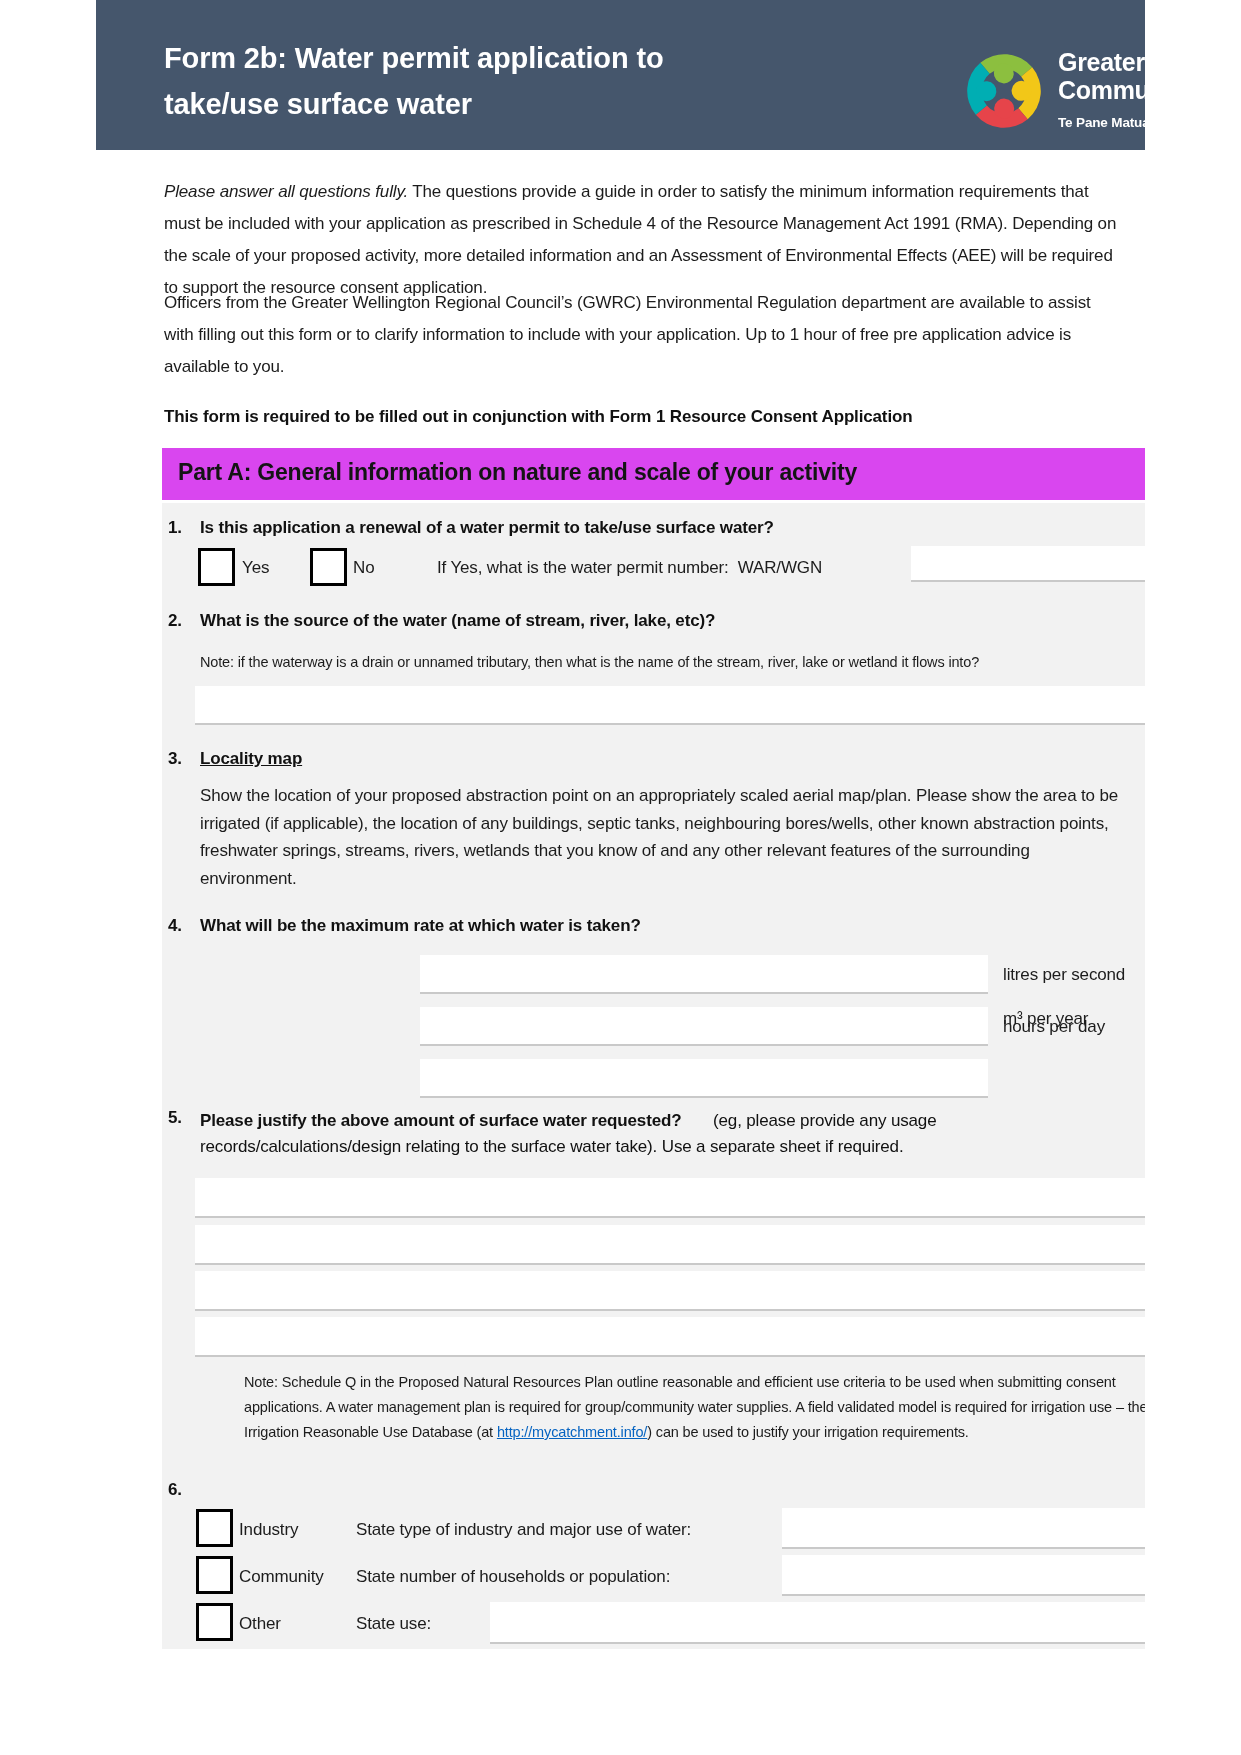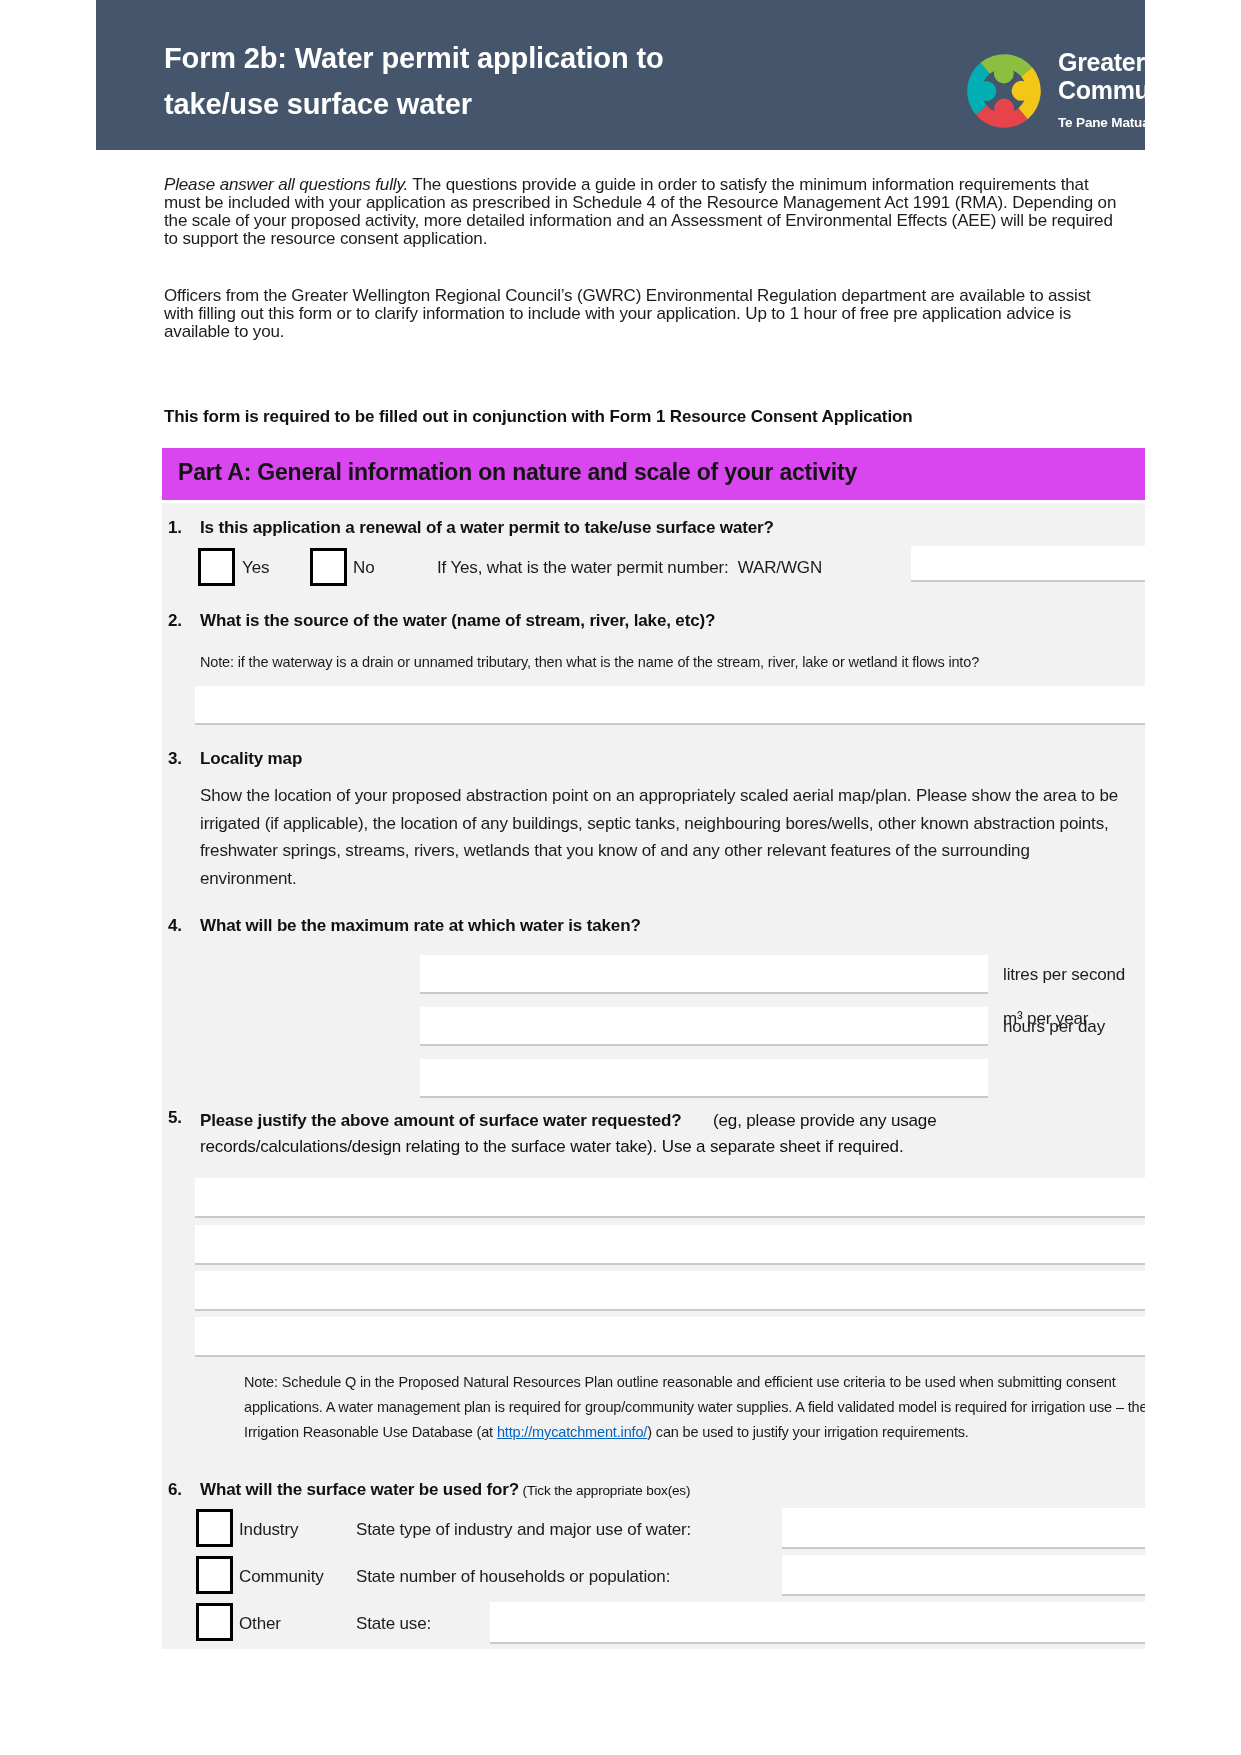--- a/index.html
+++ b/index.html
@@ -12,21 +12,21 @@
   }
 
   
   .hdr { position:absolute; left:0; top:0; width:1241px; height:150px; background:#45566C; }
   .hdr-title { position:absolute; left:68px; top:35px; color:#ffffff; font-size:29px; font-weight:bold; line-height:46px; }
   .logo-icon { position:absolute; left:868px; top:48px; width:80px; height:86px; }
   .logo-name { position:absolute; left:962px; top:48px; color:#ffffff; font-weight:bold; font-size:25px; line-height:28px; letter-spacing:-0.3px; }
   .logo-tag  { position:absolute; left:962px; top:115px; color:#ffffff; font-weight:bold; font-size:13.5px; }
 
   
-  .para { position:absolute; left:68px; font-size:17px; line-height:18px; color:#1c1c1c; }
+  .para { position:absolute; left:68px; font-size:17px; line-height:32px; color:#1c1c1c; }
   .italic { font-style:italic; }
   .req-line { position:absolute; left:68px; top:407px; font-size:17px; font-weight:bold; color:#111; }
 
   
   .part-bar { position:absolute; left:66px; top:448px; width:1096px; height:52px; background:#d946ef; }
   .part-bar span { display:block; padding:11px 0 0 16px; font-size:23px; font-weight:bold; color:#141414; letter-spacing:-0.2px; }
   .panel { position:absolute; left:66px; top:503px; width:1096px; height:1146px; background:#F2F2F2; }
 
   .qnum { position:absolute; left:72px; font-size:17px; font-weight:bold; color:#111; }
   .qtext { position:absolute; left:104px; font-size:17px; font-weight:bold; color:#111; }
@@ -98,21 +98,21 @@
   <div class="cb-label" style="left:257px; top:558px;">No</div>
   <div class="inline-label" style="left:341px; top:558px;">If Yes, what is the water permit number:  WAR/WGN</div>
   <input class="field" style="left: 815px; top: 546px; width: 319px; height: 36px;" value="">
 
   <div class="qnum" style="top:611px;">2.</div>
   <div class="qtext" style="top:611px;">What is the source of the water (name of stream, river, lake, etc)?</div>
   <div class="note-text" style="top:650px; width:980px;">Note: if the waterway is a drain or unnamed tributary, then what is the name of the stream, river, lake or wetland it flows into?</div>
   <input class="field" style="left: 99px; top: 686px; width: 1035px; height: 39px;" value="">
 
   <div class="qnum" style="top:749px;">3.</div>
-  <div class="qtext" style="top:749px;">Locality map</div>
+  <div class="qtext" style="top:749px;text-decoration:underline;">Locality map</div>
   <div class="body-text" style="top:782px; width:930px;">Show the location of your proposed abstraction point on an appropriately scaled aerial map/plan. Please show the area to be irrigated (if applicable), the location of any buildings, septic tanks, neighbouring bores/wells, other known abstraction points, freshwater springs, streams, rivers, wetlands that you know of and any other relevant features of the surrounding environment.</div>
 
   <div class="qnum" style="top:916px;">4.</div>
   <div class="qtext" style="top:916px;">What will be the maximum rate at which water is taken?</div>
   <input class="field" style="left: 324px; top: 955px; width: 568px; height: 39px;" value="">
   <div class="inline-label" style="left:907px; top:965px;">litres per second</div>
   <input class="field" style="left: 324px; top: 1007px; width: 568px; height: 39px;" value="">
   <div class="inline-label" style="left:907px; top:1017px;">hours per day</div>
   <input class="field" style="left: 324px; top: 1059px; width: 568px; height: 39px;" value="">
   <div class="inline-label" style="left:907px; top:1009px;">m³ per year</div>
@@ -123,23 +123,20 @@
   </div>
   <input class="field" style="left: 99px; top: 1178px; width: 1035px; height: 40px;" value="">
   <input class="field" style="left: 99px; top: 1225px; width: 1035px; height: 40px;" value="">
   <input class="field" style="left: 99px; top: 1271px; width: 1035px; height: 40px;" value="">
   <input class="field" style="left: 99px; top: 1317px; width: 1035px; height: 40px;" value="">
   <div class="note-text" style="top:1370px; width:945px;margin-left:44px;">
     <span>Note: Schedule Q in the Proposed Natural Resources Plan outline reasonable and efficient use criteria to be used when submitting consent applications. A water management plan is required for group/community water supplies. A field validated model is required for irrigation use – the Irrigation Reasonable Use Database (at </span><a class="doc-link" href="#">http://mycatchment.info/</a><span>) can be used to justify your irrigation requirements.</span>
   </div>
 
   <div class="qnum" style="top:1480px;">6.</div>
-  <div class="qtext" style="top:1480px; width:1000px;">
-    <span>What will the surface water be used for?</span><span class="qsmall"> (Tick the appropriate box(es)</span>
-  </div>
 
   <div class="checkbox" style="left:100px; top:1509px;"></div>
   <div class="cb-label" style="left:143px; top:1520px;">Industry</div>
   <div class="inline-label" style="left:260px; top:1520px;">State type of industry and major use of water:</div>
   <input class="field" style="left: 686px; top: 1508px; width: 448px; height: 41px;" value="">
 
   <div class="checkbox" style="left:100px; top:1556px;"></div>
   <div class="cb-label" style="left:143px; top:1567px;">Community</div>
   <div class="inline-label" style="left:260px; top:1567px;">State number of households or population:</div>
   <input class="field" style="left: 686px; top: 1555px; width: 448px; height: 41px;" value="">

